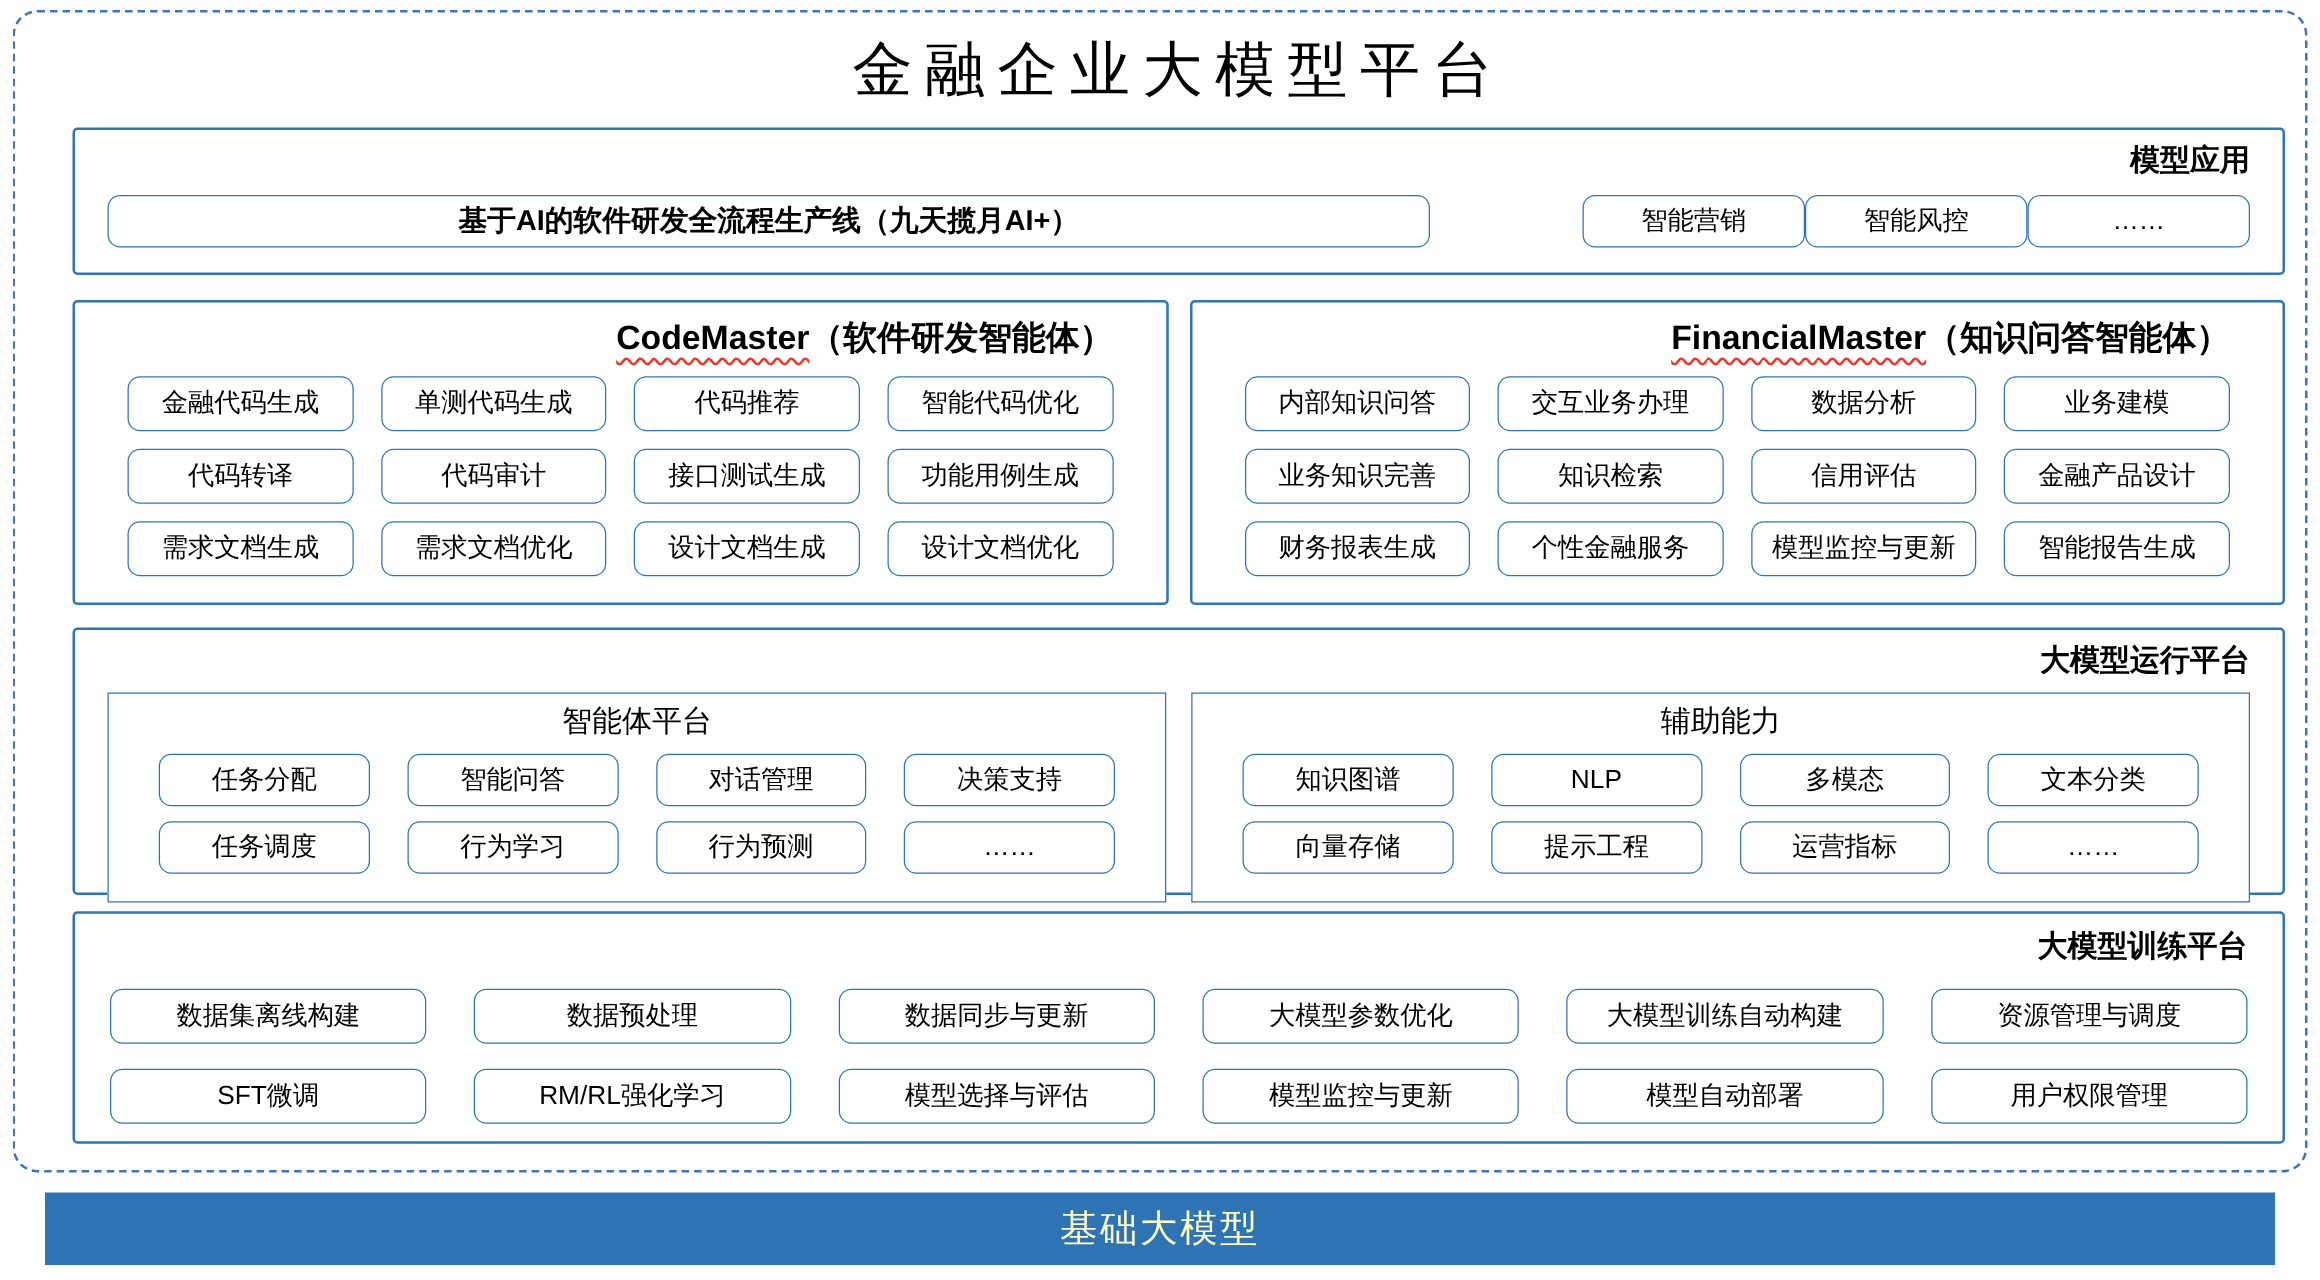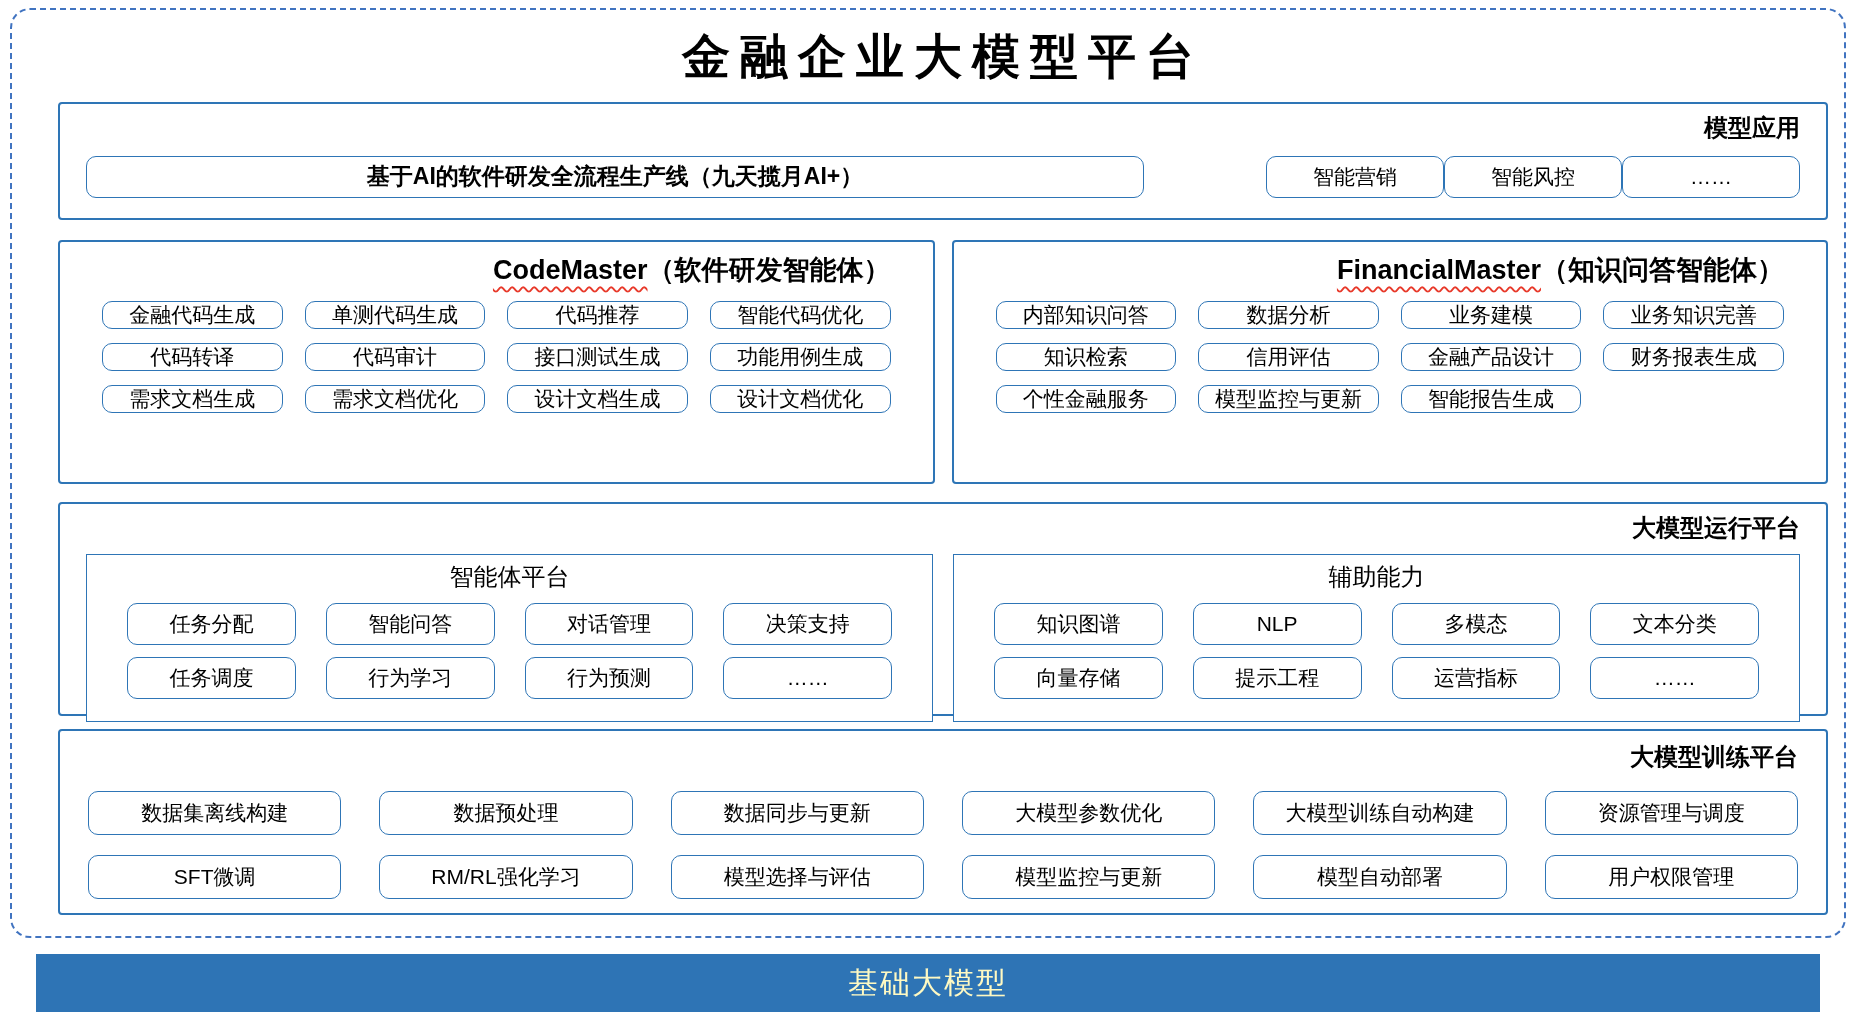--- a/index.html
+++ b/index.html
@@ -9,21 +9,21 @@
 
   
   .outer {
     position: absolute; left: 10px; top: 8px; width: 1836px; height: 930px;
     border: 2px dashed #4073c0; border-radius: 20px;
     padding: 10px 16px 0 46px;
   }
 
   .title {
     text-align: center; font-family: "DejaVu Serif", "Liberation Serif", serif;
-    font-weight: 700; font-size: 48px; letter-spacing: 10px;
+    font-weight: 400; font-size: 48px; letter-spacing: 10px;
     margin: 8px 0 16px 0; line-height: 1.2;
   }
 
   .panel { border: 2px solid #2e75b6; border-radius: 4px; background: #fff; }
 
   .panel-title { text-align: right; font-weight: 700; font-size: 24px; }
 
   .btn {
     border: 1.5px solid #2e75b6; border-radius: 10px; background: #fff;
     display: flex; align-items: center; justify-content: center;
@@ -42,21 +42,21 @@
   
   .agents-row { display: flex; gap: 17px; margin-bottom: 18px; }
   .agent { flex: 1 1 0; height: 244px; padding: 10px 42px 0 42px; }
   .agent-title { text-align: right; font-weight: 700; font-size: 27px; margin-bottom: 13px; }
   .wavy {
     text-decoration-line: underline; text-decoration-style: wavy;
     text-decoration-color: #e8392a; text-decoration-thickness: 2px;
     text-underline-offset: 7px;
   }
   .grid4 { display: grid; grid-template-columns: repeat(4, 1fr); column-gap: 22px; row-gap: 14px; }
-  .grid4 .btn { height: 28px; }
+  .grid4 .btn { height: 44px; }
 
   
   .runtime { height: 214px; padding: 8px 26px 0 26px; margin-bottom: 13px; }
   .runtime-row { display: flex; gap: 20px; margin-top: 10px; }
   .subpanel { flex: 1 1 0; height: 168px; border: 1.5px solid #2e75b6; background: #fff; padding: 6px 40px 0 40px; }
   .sub-title { text-align: center; font-weight: 400; font-size: 24px; margin-bottom: 10px; }
   .gridsub { display: grid; grid-template-columns: repeat(4, 1fr); column-gap: 30px; row-gap: 12px; }
   .gridsub .btn { height: 42px; }
 
   
@@ -105,20 +105,21 @@
         <div class="btn">需求文档优化</div>
         <div class="btn">设计文档生成</div>
         <div class="btn">设计文档优化</div>
       </div>
     </section>
 
     <section class="panel agent">
       <div class="agent-title"><span class="wavy">FinancialMaster</span><span>（知识问答智能体）</span></div>
       <div class="grid4">
         <div class="btn">内部知识问答</div>
+        <div class="btn">交互业务办理</div>
         <div class="btn">数据分析</div>
         <div class="btn">业务建模</div>
         <div class="btn">业务知识完善</div>
         <div class="btn">知识检索</div>
         <div class="btn">信用评估</div>
         <div class="btn">金融产品设计</div>
         <div class="btn">财务报表生成</div>
         <div class="btn">个性金融服务</div>
         <div class="btn">模型监控与更新</div>
         <div class="btn">智能报告生成</div>

